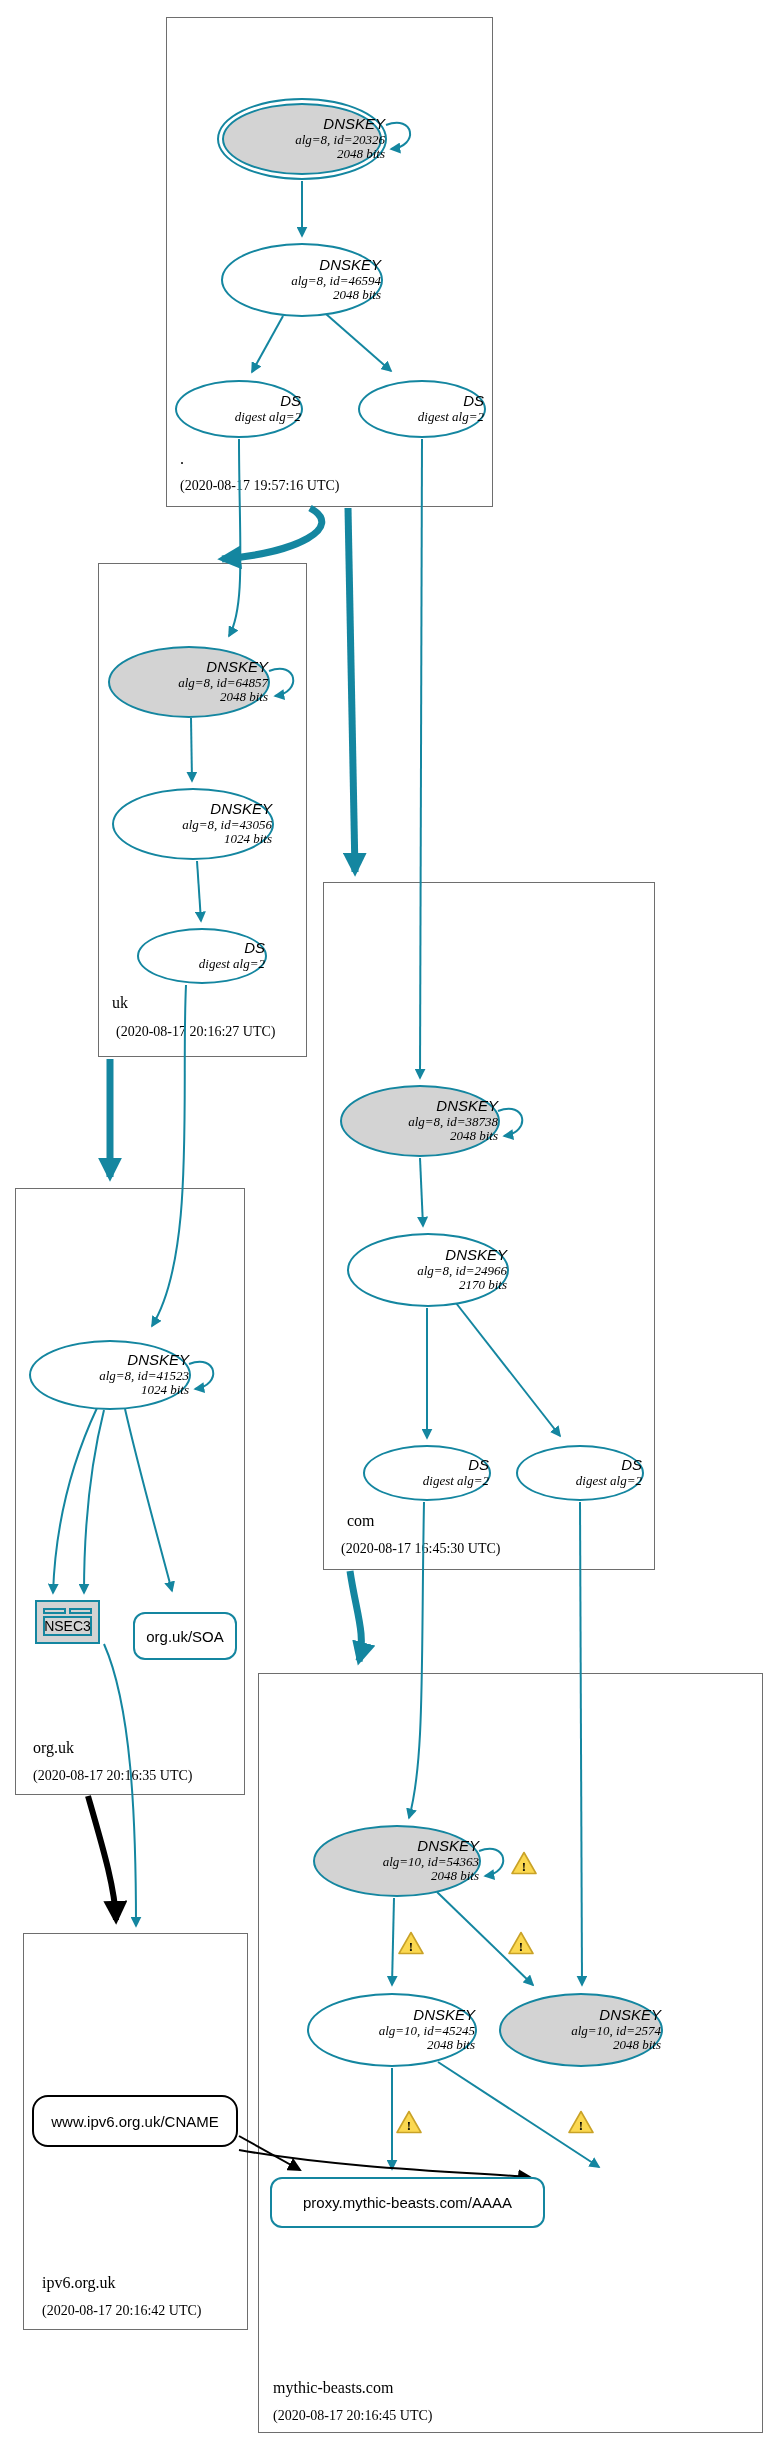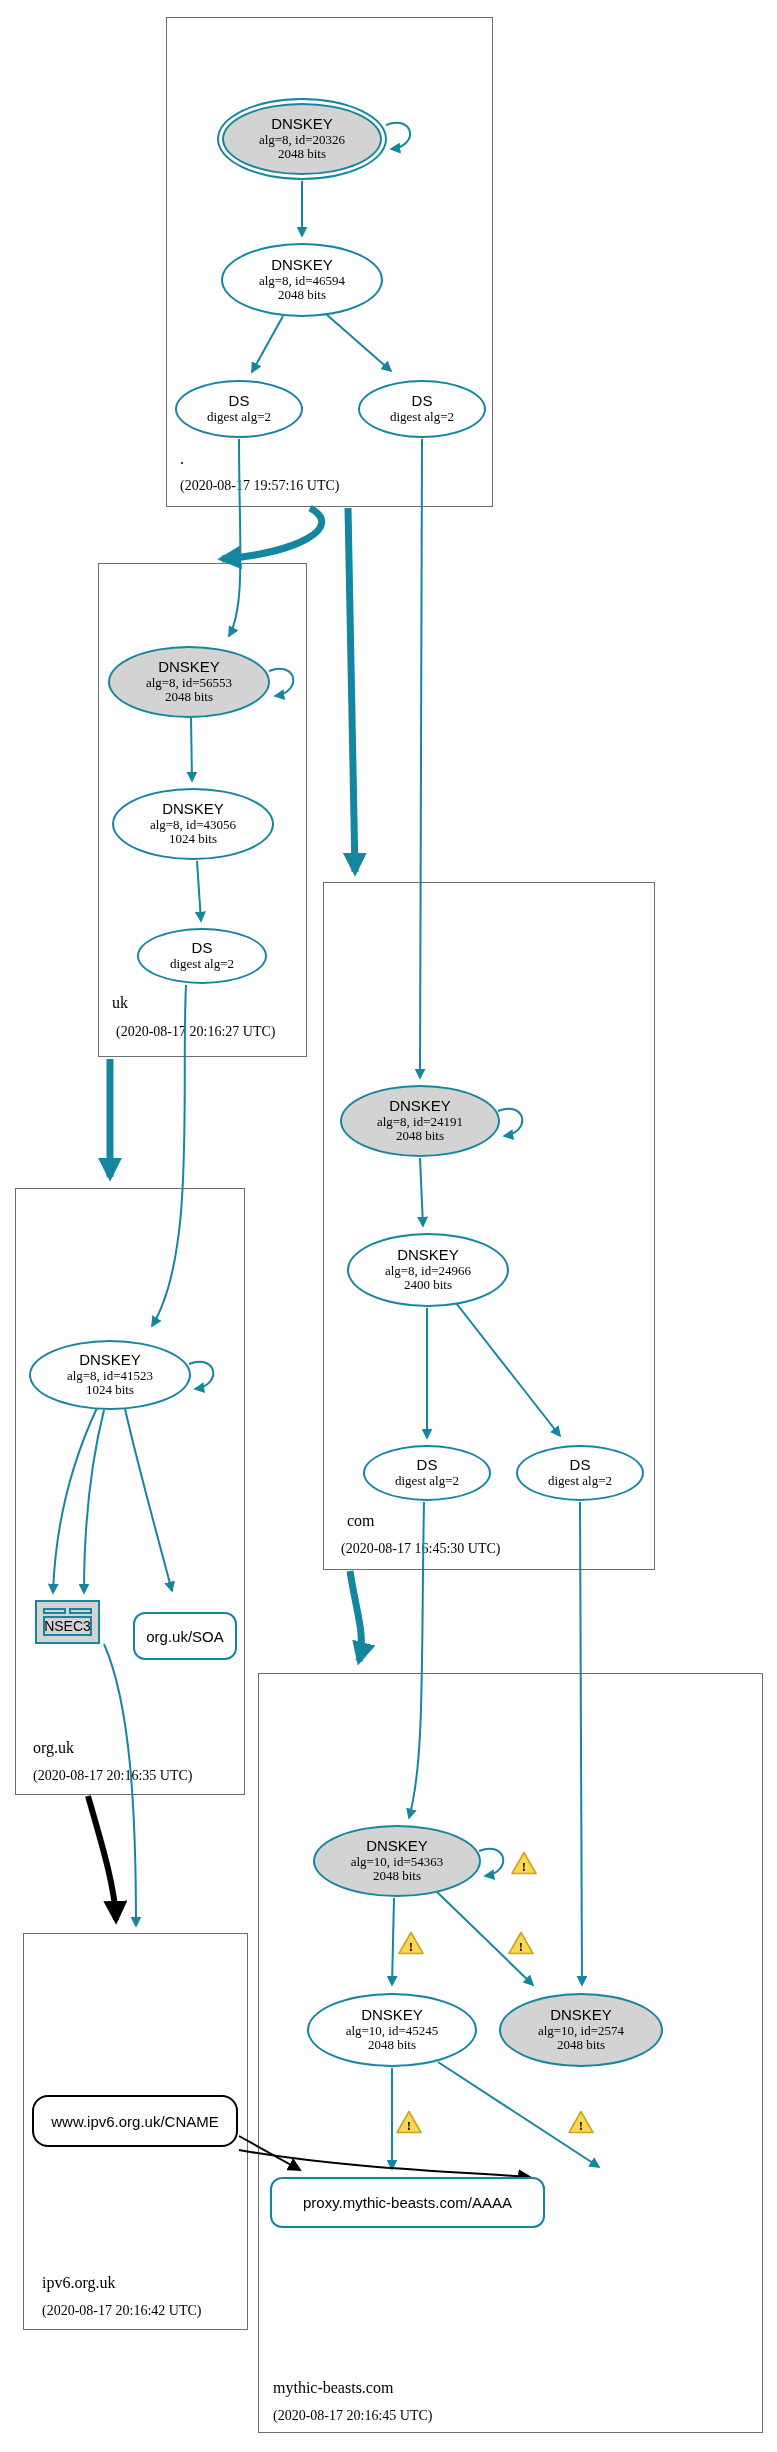--- a/index.html
+++ b/index.html
@@ -8,22 +8,22 @@
     --zone-border:#6e6e6e;
   }
   html,body{margin:0;padding:0;background:#ffffff;}
   #canvas{position:relative;width:777px;height:2452px;background:#ffffff;overflow:hidden;
           font-family:"Liberation Sans",sans-serif;}
   .zone{position:absolute;border:1px solid var(--zone-border);background:transparent;box-sizing:border-box;}
   .zone-name{position:absolute;font-family:"Liberation Serif",serif;font-size:16px;color:#000;white-space:nowrap;}
   .zone-date{position:absolute;font-family:"Liberation Serif",serif;font-size:14px;color:#000;white-space:nowrap;}
   .edges{position:absolute;left:0;top:0;pointer-events:none;}
   .oval{position:absolute;border:2.5px solid var(--teal);border-radius:50%;background:#fff;
-        box-sizing:border-box;display:flex;flex-direction:column;align-items:center;justify-content:center;
-        text-align:center;line-height:1.12;}
+        box-sizing:border-box;display:flex;flex-direction:column;align-items:flex-end;justify-content:center;
+        text-align:center;line-height:1.12;font-style:italic;}
   .oval.gray{background:var(--gray-fill);}
   .oval .t1{font-family:"Liberation Sans",sans-serif;font-size:15px;color:#000;position:relative;z-index:1;}
   .oval .t2,.oval .t3{font-family:"Liberation Serif",serif;font-size:13px;color:#000;position:relative;z-index:1;}
   .inner-ring{position:absolute;inset:3px;border:2.5px solid var(--teal);border-radius:50%;
               background:var(--gray-fill);z-index:0;}
   .oval.double{background:#fff;}
   .rrset{position:absolute;border:2.5px solid var(--teal);border-radius:12px;background:#fff;box-sizing:border-box;
          display:flex;align-items:center;justify-content:center;font-family:"Liberation Sans",sans-serif;
          font-size:15px;color:#000;white-space:nowrap;}
   .rrset.black{border-color:#000;border-radius:16px;}
@@ -137,42 +137,42 @@
     <span class="t1">DS</span>
     <span class="t2">digest alg=2</span>
   </div>
   <div class="oval" style="left:358px;top:380px;width:128px;height:58px;">
     <span class="t1">DS</span>
     <span class="t2">digest alg=2</span>
   </div>
 
   <div class="oval gray" style="left:108px;top:646px;width:162px;height:72px;">
     <span class="t1">DNSKEY</span>
-    <span class="t2">alg=8, id=56553</span>
+    <span class="t2">alg=8, id=64857</span>
     <span class="t3">2048 bits</span>
   </div>
   <div class="oval" style="left:112px;top:788px;width:162px;height:72px;">
     <span class="t1">DNSKEY</span>
     <span class="t2">alg=8, id=43056</span>
     <span class="t3">1024 bits</span>
   </div>
   <div class="oval" style="left:137px;top:928px;width:130px;height:56px;">
     <span class="t1">DS</span>
     <span class="t2">digest alg=2</span>
   </div>
 
   <div class="oval gray" style="left:340px;top:1085px;width:160px;height:72px;">
     <span class="t1">DNSKEY</span>
-    <span class="t2">alg=8, id=24191</span>
+    <span class="t2">alg=8, id=38738</span>
     <span class="t3">2048 bits</span>
   </div>
   <div class="oval" style="left:347px;top:1233px;width:162px;height:74px;">
     <span class="t1">DNSKEY</span>
     <span class="t2">alg=8, id=24966</span>
-    <span class="t3">2400 bits</span>
+    <span class="t3">2170 bits</span>
   </div>
   <div class="oval" style="left:363px;top:1445px;width:128px;height:56px;">
     <span class="t1">DS</span>
     <span class="t2">digest alg=2</span>
   </div>
   <div class="oval" style="left:516px;top:1445px;width:128px;height:56px;">
     <span class="t1">DS</span>
     <span class="t2">digest alg=2</span>
   </div>
 

